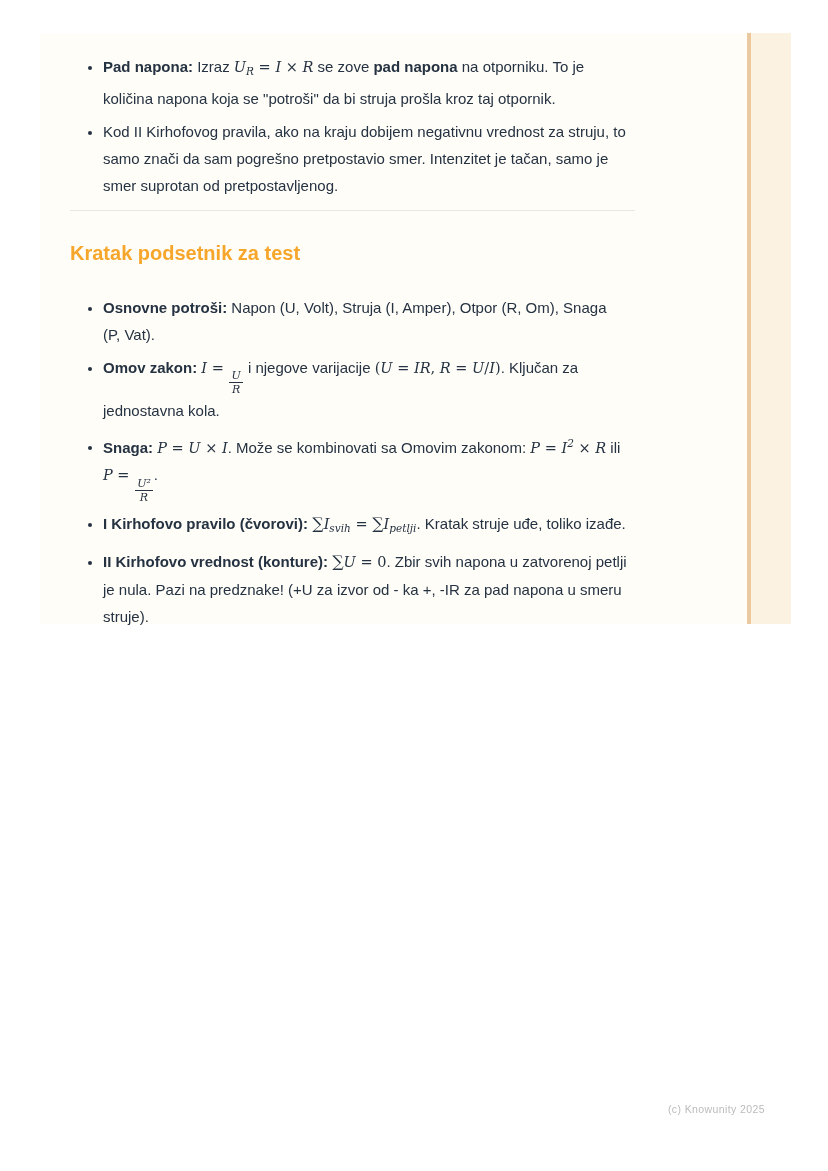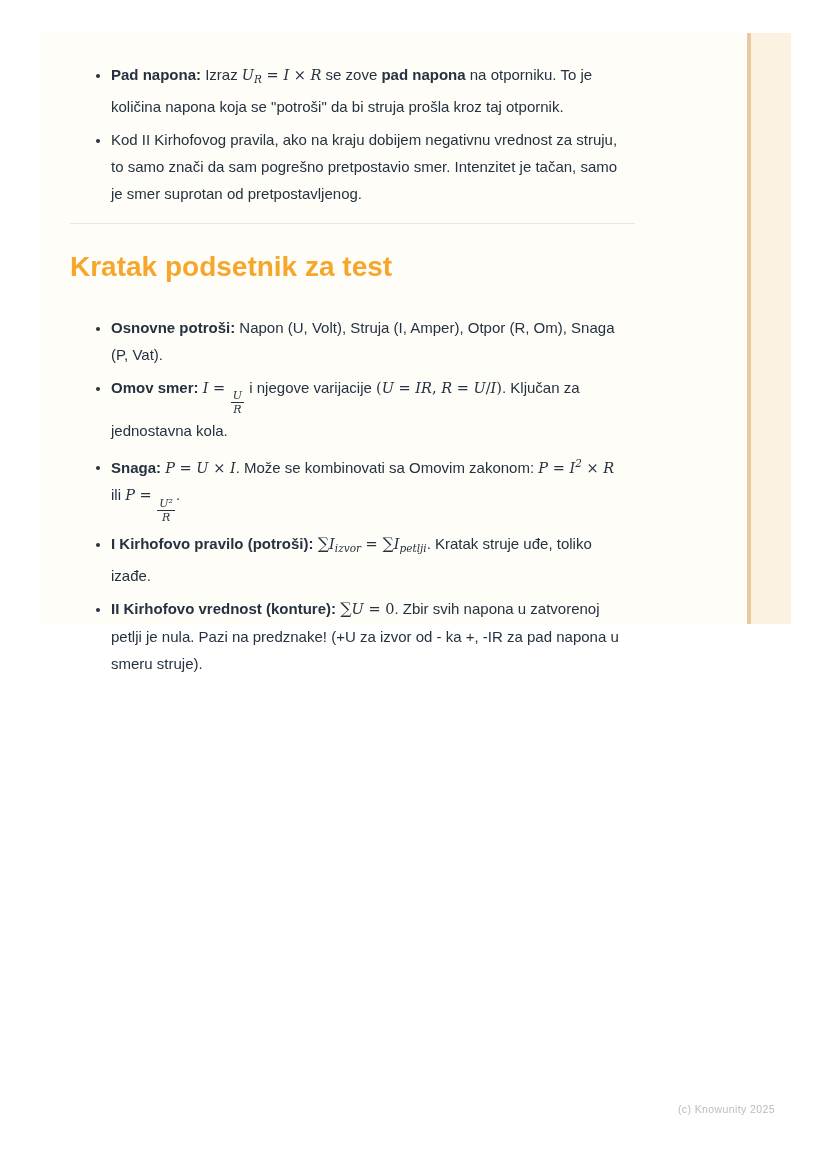--- a/index.html
+++ b/index.html
@@ -42,21 +42,21 @@
   }
   .content {
     position: relative;
     width: 565px;
     margin-left: 30px;
     padding-top: 12px;
     font-size: 15px;
     line-height: 27px;
   }
   ul.notes-list {
-    margin: 16px;
+    margin: 8px;
     padding-left: 25px;
     list-style: disc outside;
   }
   ul.notes-list li { margin: 0; }
   ul.notes-list li + li { margin-top: 6px; }
   ul.notes-list li::marker { color: var(--text); font-size: 14px; }
   .run-b { font-weight: 700; }
   .run-m { font-family: "DejaVu Serif", serif; font-style: italic; font-size: 14.5px; }
   .run-mr { font-family: "DejaVu Serif", serif; font-size: 14.5px; }
   .run-sub {
@@ -81,56 +81,56 @@
   }
   .frac .num { border-bottom: 1px solid var(--text); padding: 0 2px; }
   .frac .den { padding: 0 2px; }
   hr.divider {
     border: 0;
     border-top: 1px solid var(--divider);
     margin: 11px 0 0 0;
     width: 565px;
   }
   h2.section-heading {
-    margin: 27px 0 32px 0;
-    font-size: 28px;
+    margin: 27px 0 25px 0;
+    font-size: 20px;
     line-height: 31px;
     font-weight: 700;
     color: var(--heading);
   }
   .copyright {
     position: absolute;
     top: 1103px;
-    right: 53px;
+    right: 63px;
     font-size: 10.5px;
     letter-spacing: 0.4px;
     color: var(--footer_text);
   }
 </style>
 </head>
 <body>
 
 <div class="card">
   <div class="stripe"></div>
   <div class="content">
     <ul class="notes-list">
         <li><strong class="run-b">Pad napona:</strong><span class="run-n"> Izraz </span><span class="run-m">U</span><span class="run-sub">R</span><span class="run-mr"> = </span><span class="run-m">I</span><span class="run-mr"> × </span><span class="run-m">R</span><span class="run-n"> se zove </span><strong class="run-b">pad napona</strong><span class="run-n"> na otporniku. To je količina napona koja se "potroši" da bi struja prošla kroz taj otpornik.</span></li>
         <li><span class="run-n">Kod II Kirhofovog pravila, ako na kraju dobijem negativnu vrednost za struju, to samo znači da sam pogrešno pretpostavio smer. Intenzitet je tačan, samo je smer suprotan od pretpostavljenog.</span></li>
       </ul>
     <hr class="divider">
     <h2 class="section-heading">Kratak podsetnik za test</h2>
     <ul class="notes-list">
         <li><strong class="run-b">Osnovne potroši:</strong><span class="run-n"> Napon (U, Volt), Struja (I, Amper), Otpor (R, Om), Snaga (P, Vat).</span></li>
-        <li><strong class="run-b">Omov smer:</strong><span class="run-n"> </span><span class="run-m">I</span><span class="run-mr"> = </span><span class="frac">
+        <li><strong class="run-b">Omov zakon:</strong><span class="run-n"> </span><span class="run-m">I</span><span class="run-mr"> = </span><span class="frac">
             <span class="num">U</span>
             <span class="den">R</span>
           </span><span class="run-n"> i njegove varijacije </span><span class="run-mr">(</span><span class="run-m">U</span><span class="run-mr"> = </span><span class="run-m">IR</span><span class="run-mr">, </span><span class="run-m">R</span><span class="run-mr"> = </span><span class="run-m">U</span><span class="run-mr">/</span><span class="run-m">I</span><span class="run-mr">)</span><span class="run-n">. Ključan za jednostavna kola.</span></li>
         <li><strong class="run-b">Snaga:</strong><span class="run-n"> </span><span class="run-m">P</span><span class="run-mr"> = </span><span class="run-m">U</span><span class="run-mr"> × </span><span class="run-m">I</span><span class="run-n">. Može se kombinovati sa Omovim zakonom: </span><span class="run-m">P</span><span class="run-mr"> = </span><span class="run-m">I</span><span class="run-sup">2</span><span class="run-mr"> × </span><span class="run-m">R</span><span class="run-n"> ili </span><span class="run-m">P</span><span class="run-mr"> = </span><span class="frac">
             <span class="num">U²</span>
             <span class="den">R</span>
           </span><span class="run-n">.</span></li>
-        <li><strong class="run-b">I Kirhofovo pravilo (potroši):</strong><span class="run-n"> </span><span class="run-sum">∑</span><span class="run-m">I</span><span class="run-sub">izvor</span><span class="run-mr"> = </span><span class="run-sum">∑</span><span class="run-m">I</span><span class="run-sub">petlji</span><span class="run-n">. Kratak struje uđe, toliko izađe.</span></li>
+        <li><strong class="run-b">I Kirhofovo pravilo (čvorovi):</strong><span class="run-n"> </span><span class="run-sum">∑</span><span class="run-m">I</span><span class="run-sub">svih</span><span class="run-mr"> = </span><span class="run-sum">∑</span><span class="run-m">I</span><span class="run-sub">petlji</span><span class="run-n">. Kratak struje uđe, toliko izađe.</span></li>
         <li><strong class="run-b">II Kirhofovo vrednost (konture):</strong><span class="run-n"> </span><span class="run-sum">∑</span><span class="run-m">U</span><span class="run-mr"> = 0</span><span class="run-n">. Zbir svih napona u zatvorenoj petlji je nula. Pazi na predznake! (+U za izvor od - ka +, -IR za pad napona u smeru struje).</span></li>
       </ul>
   </div>
 </div>
 
 <div class="copyright">(c) Knowunity 2025</div>
 
 </body></html>

